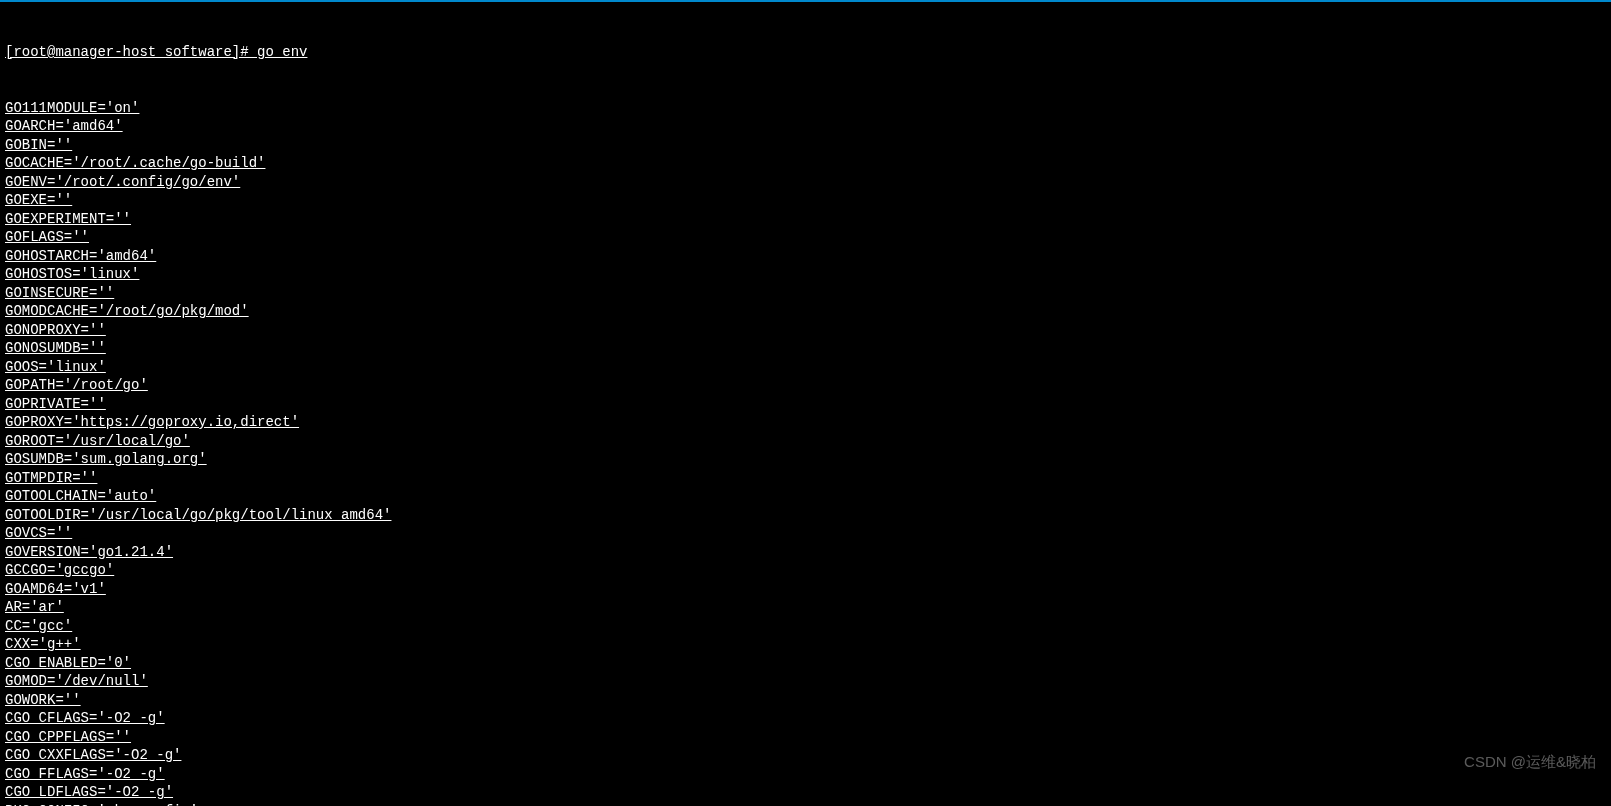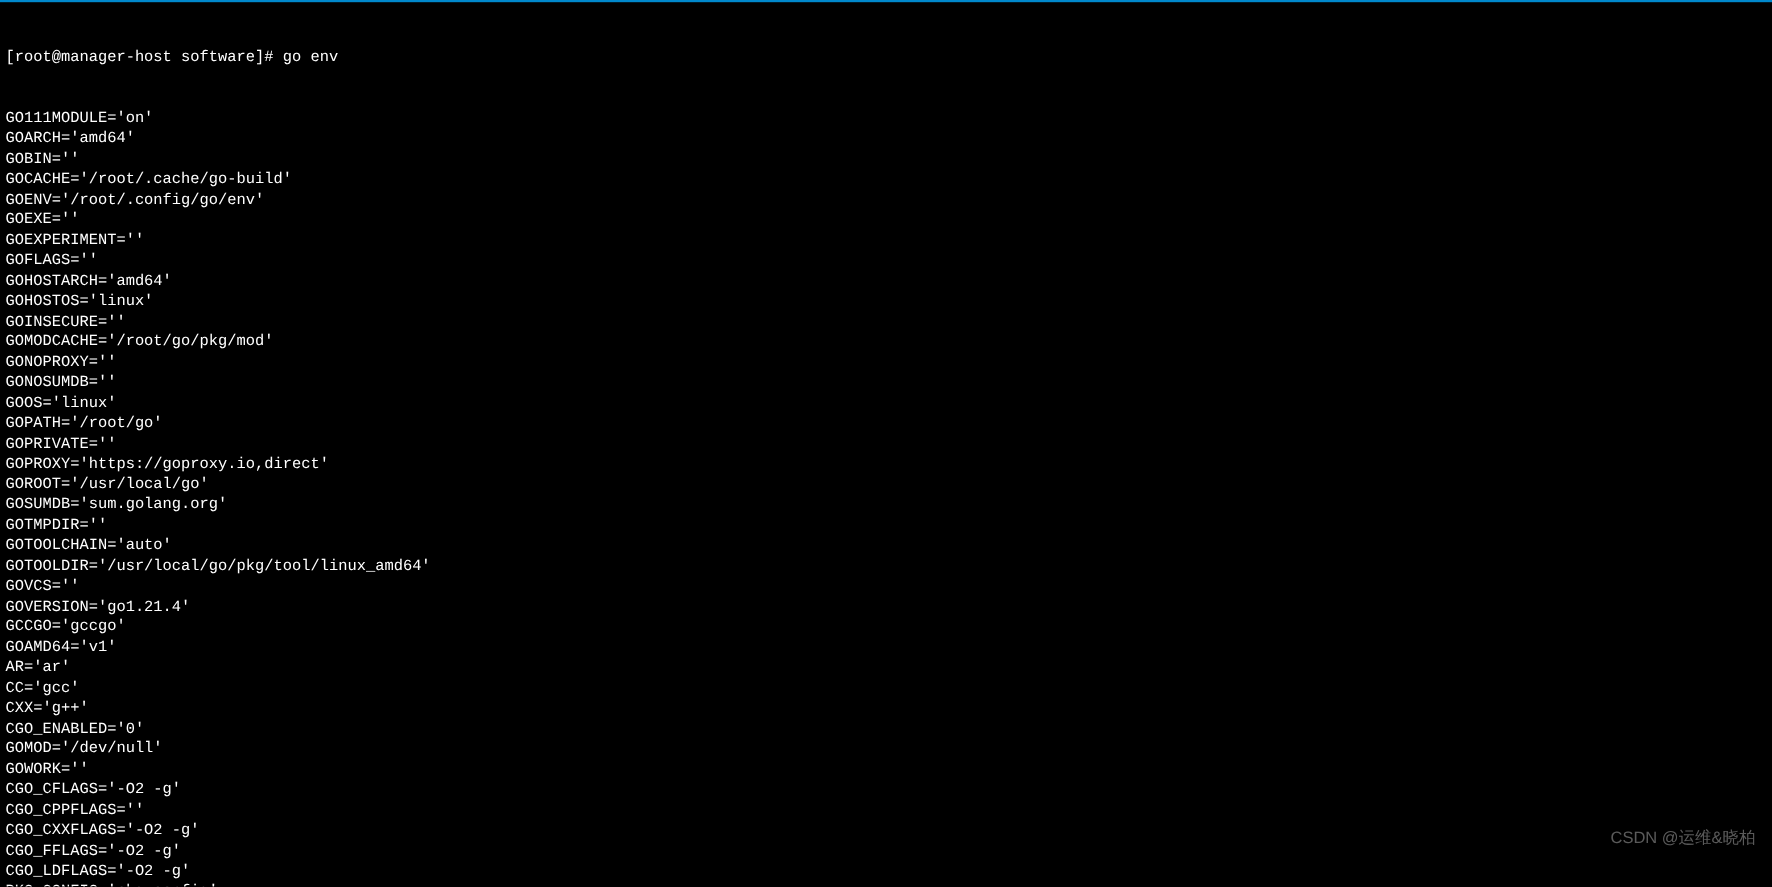--- a/index.html
+++ b/index.html
@@ -20,20 +20,21 @@
     }
     .terminal {
       padding: 4px 5px;
       white-space: pre-wrap;
       word-break: break-all;
       border-top: 2px solid #0088cc;
     }
     .terminal-line {
       white-space: pre-wrap;
       word-break: break-all;
+      text-decoration: underline;
     }
     .watermark {
       position: absolute;
       bottom: 35px;
       right: 15px;
       color: rgba(200, 200, 200, 0.45);
       font-size: 15px;
       font-family: Arial, sans-serif;
       pointer-events: none;
     }

